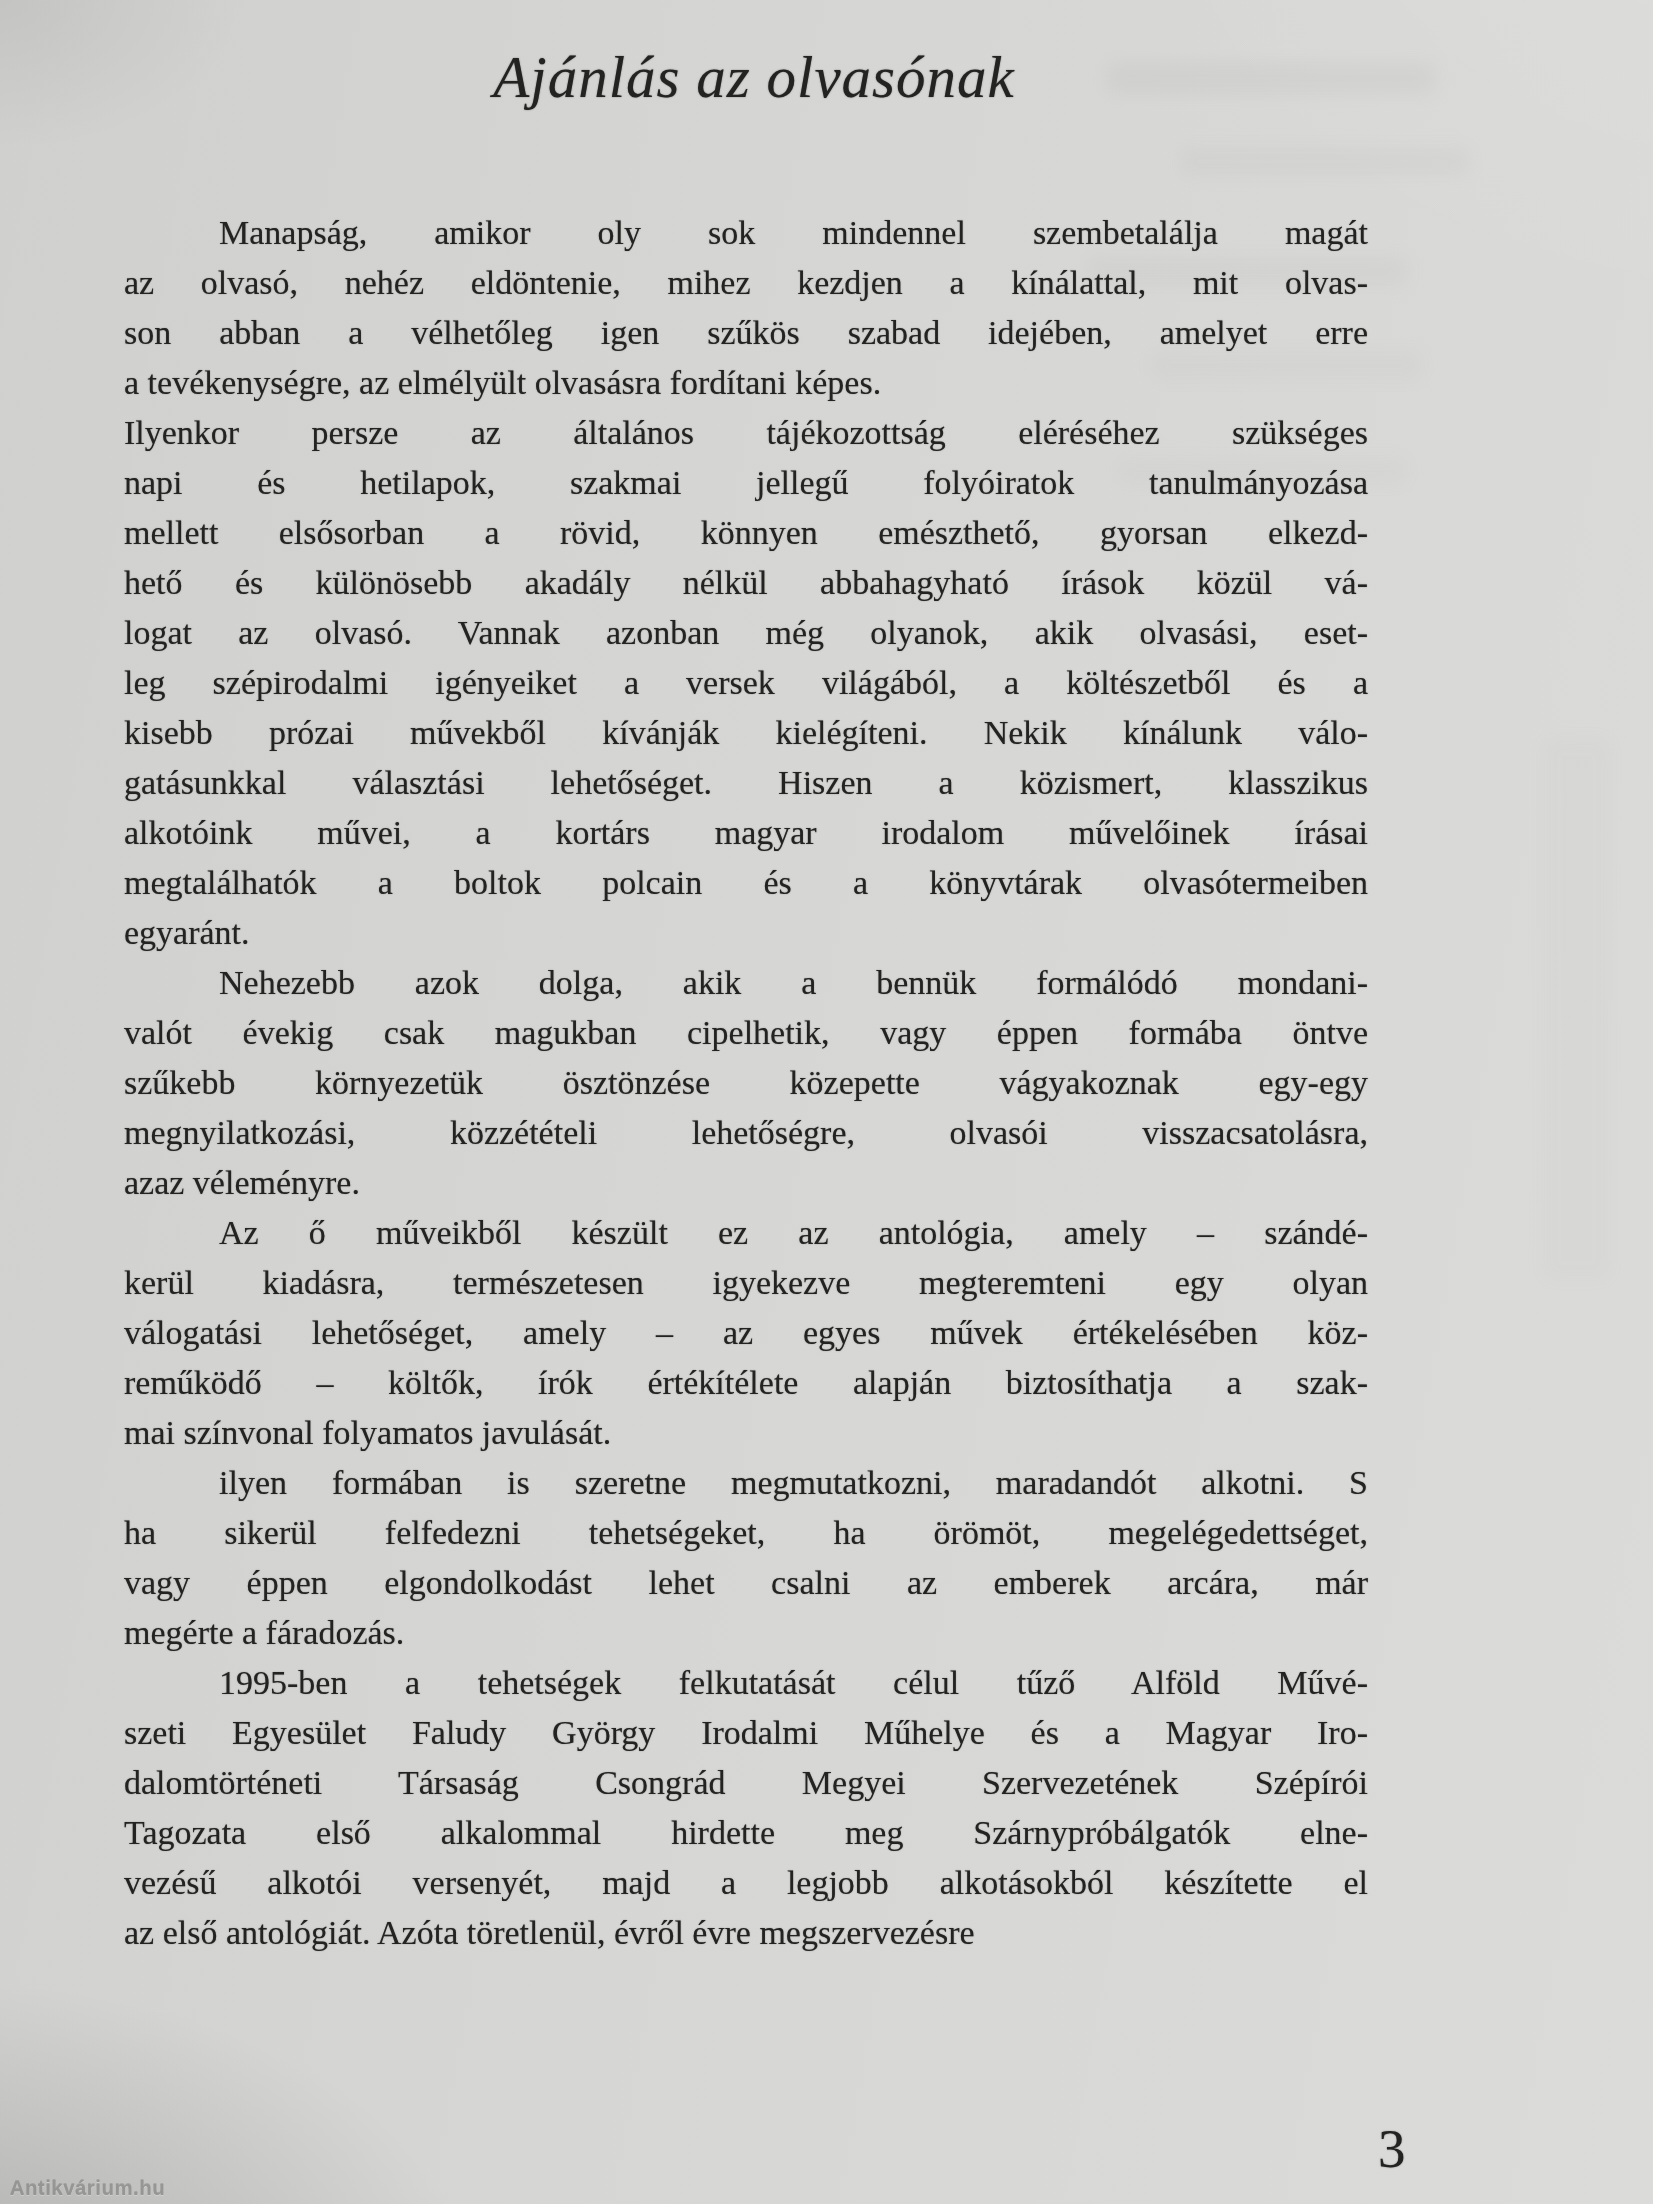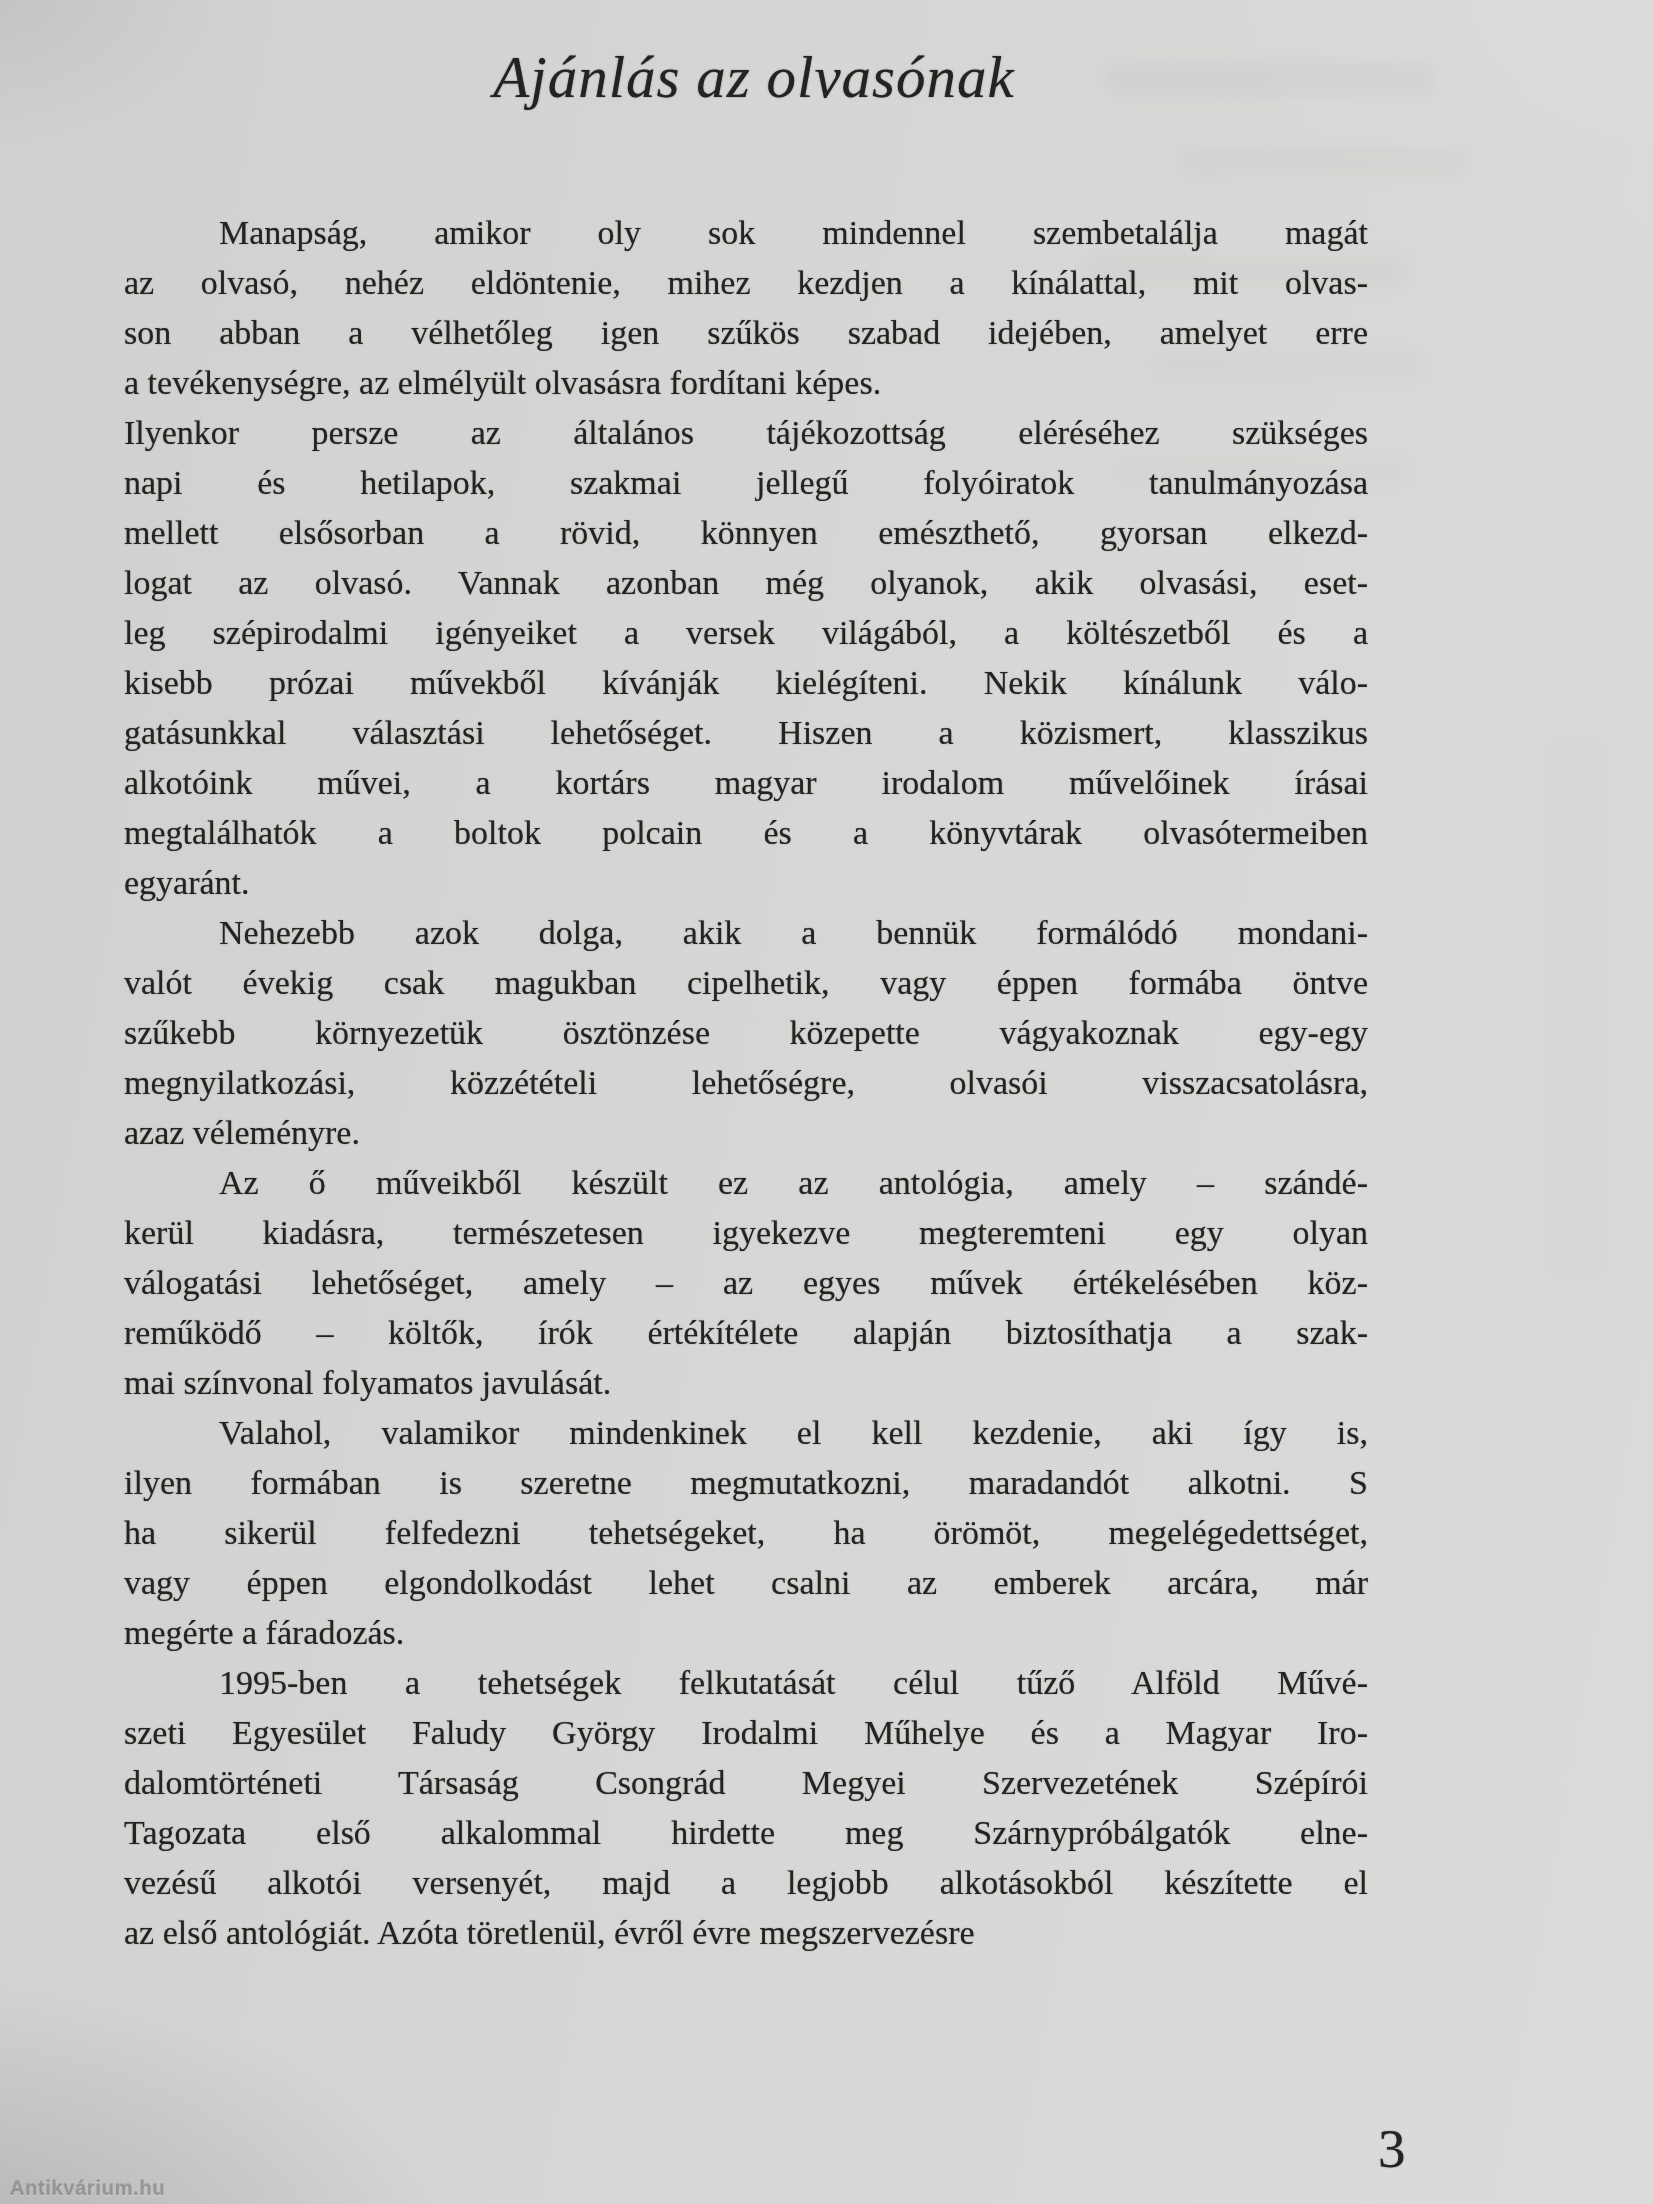--- a/index.html
+++ b/index.html
@@ -106,20 +106,21 @@
       <div class="line">Manapság, amikor oly sok mindennel szembetalálja magát</div>
       <div class="line">az olvasó, nehéz eldöntenie, mihez kezdjen a kínálattal, mit olvas-</div>
       <div class="line">son abban a vélhetőleg igen szűkös szabad idejében, amelyet erre</div>
       <div class="line last">a tevékenységre, az elmélyült olvasásra fordítani képes.</div>
     </div>
 
     <div class="para">
       <div class="line">Ilyenkor persze az általános tájékozottság eléréséhez szükséges</div>
       <div class="line">napi és hetilapok, szakmai jellegű folyóiratok tanulmányozása</div>
       <div class="line">mellett elsősorban a rövid, könnyen emészthető, gyorsan elkezd-</div>
+      <div class="line">hető és különösebb akadály nélkül abbahagyható írások közül vá-</div>
       <div class="line">logat az olvasó. Vannak azonban még olyanok, akik olvasási, eset-</div>
       <div class="line">leg szépirodalmi igényeiket a versek világából, a költészetből és a</div>
       <div class="line">kisebb prózai művekből kívánják kielégíteni. Nekik kínálunk válo-</div>
       <div class="line">gatásunkkal választási lehetőséget. Hiszen a közismert, klasszikus</div>
       <div class="line">alkotóink művei, a kortárs magyar irodalom művelőinek írásai</div>
       <div class="line">megtalálhatók a boltok polcain és a könyvtárak olvasótermeiben</div>
       <div class="line last">egyaránt.</div>
     </div>
 
     <div class="para indent">
@@ -132,21 +133,20 @@
 
     <div class="para indent">
       <div class="line">Az ő műveikből készült ez az antológia, amely – szándé-</div>
       <div class="line">kerül kiadásra, természetesen igyekezve megteremteni egy olyan</div>
       <div class="line">válogatási lehetőséget, amely – az egyes művek értékelésében köz-</div>
       <div class="line">reműködő – költők, írók értékítélete alapján biztosíthatja a szak-</div>
       <div class="line last">mai színvonal folyamatos javulását.</div>
     </div>
 
     <div class="para indent">
-      <div class="line">Valahol, valamikor mindenkinek el kell kezdenie, aki így is,</div>
       <div class="line">ilyen formában is szeretne megmutatkozni, maradandót alkotni. S</div>
       <div class="line">ha sikerül felfedezni tehetségeket, ha örömöt, megelégedettséget,</div>
       <div class="line">vagy éppen elgondolkodást lehet csalni az emberek arcára, már</div>
       <div class="line last">megérte a fáradozás.</div>
     </div>
 
     <div class="para indent">
       <div class="line">1995-ben a tehetségek felkutatását célul tűző Alföld Művé-</div>
       <div class="line">szeti Egyesület Faludy György Irodalmi Műhelye és a Magyar Iro-</div>
       <div class="line">dalomtörténeti Társaság Csongrád Megyei Szervezetének Szépírói</div>

